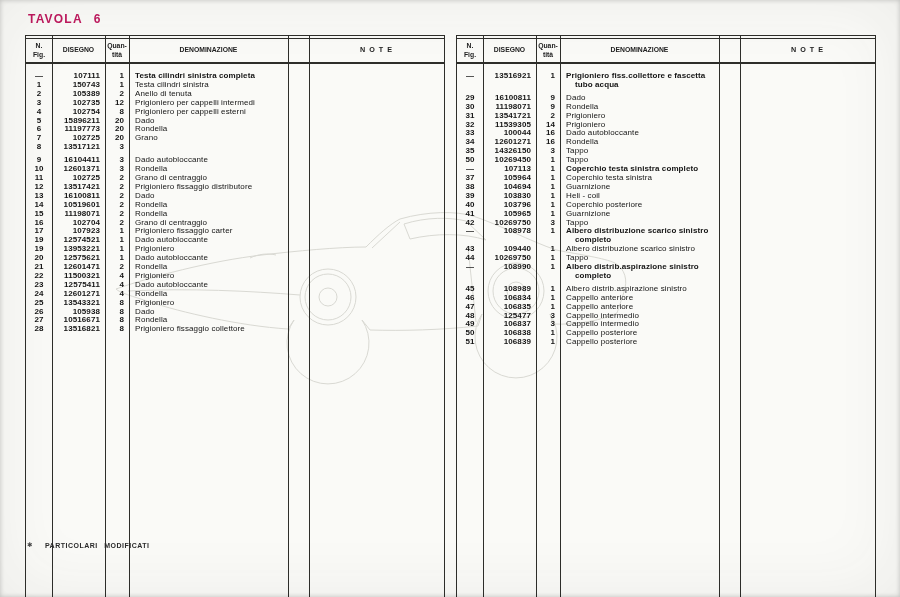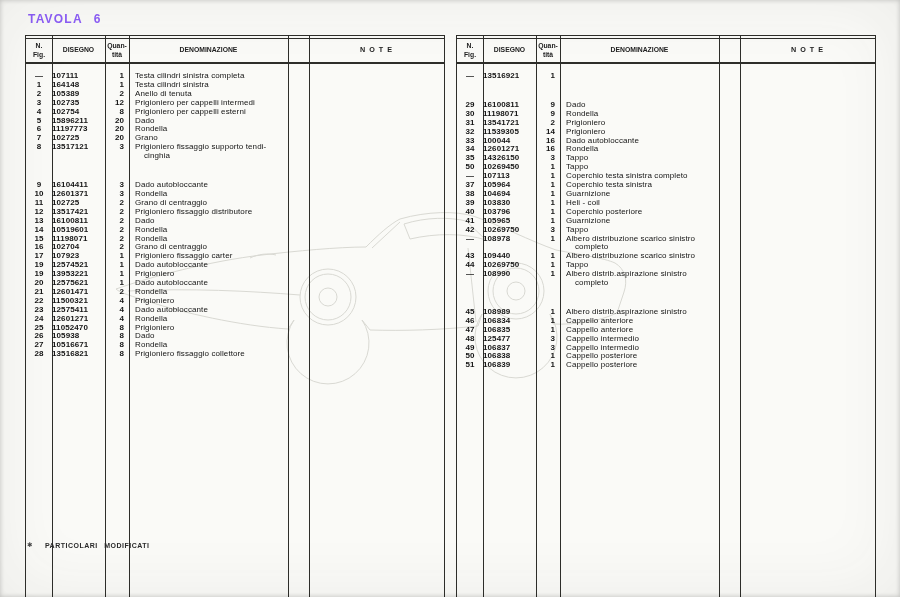--- a/index.html
+++ b/index.html
@@ -20,21 +20,21 @@
     position:absolute;inset:0;pointer-events:none;z-index:5;
     box-shadow:inset 0 0 5px rgba(0,0,0,.22), inset 0 0 70px rgba(60,60,55,.07);
   }
   .watermark{
     position:absolute;left:0;top:0;width:900px;height:597px;z-index:0;
     pointer-events:none;
   }
   .page-title{
     position:absolute;left:28px;top:12px;z-index:2;
     font-size:12px;font-weight:700;letter-spacing:1.2px;word-spacing:7px;
-    color:#8b5cf6;
+    color:#be185d;
   }
   .ptable{
     position:absolute;top:35px;width:420px;height:589px;z-index:1;
     border:1px solid var(--border);
     background:transparent;
   }
   .ptable.left{left:25px;}
   .ptable.right{left:456px;}
   
   .ptable::before{
@@ -55,26 +55,26 @@
   .vl.c1{left:26px;} .vl.c2{left:79px;} .vl.c3{left:103px;}
   .vl.c4{left:262px;} .vl.c5{left:283px;}
   .rows{
     position:absolute;top:30px;left:0;right:0;bottom:0;
     padding-top:6px;overflow:hidden;
   }
   .row{
     display:grid;grid-template-columns:26px 53px 24px 159px 21px 135px;
     font-size:8px;line-height:8.9px;letter-spacing:.1px;color:#141414;
   }
-  .row.gap-before{margin-top:20px;}
+  .row.gap-before{margin-top:4px;}
   .row .fig{text-align:center;font-weight:700;}
-  .row .dis{text-align:left;padding-right:5px;font-weight:700;}
+  .row .dis{text-align:right;padding-right:5px;font-weight:700;}
   .row .qty{text-align:right;padding-right:5px;font-weight:700;}
   .row .den{padding-left:6px;font-weight:400;}
-  .row.bold .den{font-weight:400;}
+  .row.bold .den{font-weight:700;}
   .row .den .den2{display:block;padding-left:9px;}
   .footnote{
     position:absolute;left:27px;top:541px;z-index:2;
     font-size:7px;font-weight:700;letter-spacing:.5px;word-spacing:4px;
     color:#2b2b2b;display:flex;align-items:center;
   }
   .footnote .sym{font-size:6.5px;margin-right:12px;font-weight:400;color:#444;}
 </style>
 </head>
 <body>
@@ -130,21 +130,21 @@
     <span class="dis">107111</span>
     <span class="qty">1</span>
     <span class="den">
       <span>Testa cilindri sinistra completa</span>
     </span>
     <span></span>
     <span></span>
   </div>
       <div class="row">
     <span class="fig">1</span>
-    <span class="dis">164148</span>
+    <span class="dis">150743</span>
     <span class="qty">1</span>
     <span class="den">
       <span>Testa cilindri sinistra</span>
     </span>
     <span></span>
     <span></span>
   </div>
       <div class="row">
     <span class="fig">2</span>
     <span class="dis">105389</span>
@@ -202,23 +202,20 @@
     <span class="den">
       <span>Grano</span>
     </span>
     <span></span>
     <span></span>
   </div>
       <div class="row">
     <span class="fig">8</span>
     <span class="dis">13517121</span>
     <span class="qty">3</span>
-    <span class="den">
-      <span>Prigioniero fissaggio supporto tendi-</span><span class="den2">cinghia</span>
-    </span>
     <span></span>
     <span></span>
   </div>
       <div class="row gap-before">
     <span class="fig">9</span>
     <span class="dis">16104411</span>
     <span class="qty">3</span>
     <span class="den">
       <span>Dado autobloccante</span>
     </span>
@@ -370,21 +367,21 @@
     <span class="dis">12601271</span>
     <span class="qty">4</span>
     <span class="den">
       <span>Rondella</span>
     </span>
     <span></span>
     <span></span>
   </div>
       <div class="row">
     <span class="fig">25</span>
-    <span class="dis">11052470</span>
+    <span class="dis">13543321</span>
     <span class="qty">8</span>
     <span class="den">
       <span>Prigioniero</span>
     </span>
     <span></span>
     <span></span>
   </div>
       <div class="row">
     <span class="fig">26</span>
     <span class="dis">105938</span>
@@ -436,20 +433,23 @@
     </div>
     <div>DENOMINAZIONE</div>
     <div></div>
     <div class="note-h">N O T E</div>
   </div>
   <div class="rows">
       <div class="row bold">
     <span class="fig">—</span>
     <span class="dis">13516921</span>
     <span class="qty">1</span>
+    <span class="den">
+      <span>Prigioniero fiss.collettore e fascetta</span><span class="den2">tubo acqua</span>
+    </span>
     <span></span>
     <span></span>
   </div>
       <div class="row gap-before">
     <span class="fig">29</span>
     <span class="dis">16100811</span>
     <span class="qty">9</span>
     <span class="den">
       <span>Dado</span>
     </span>

